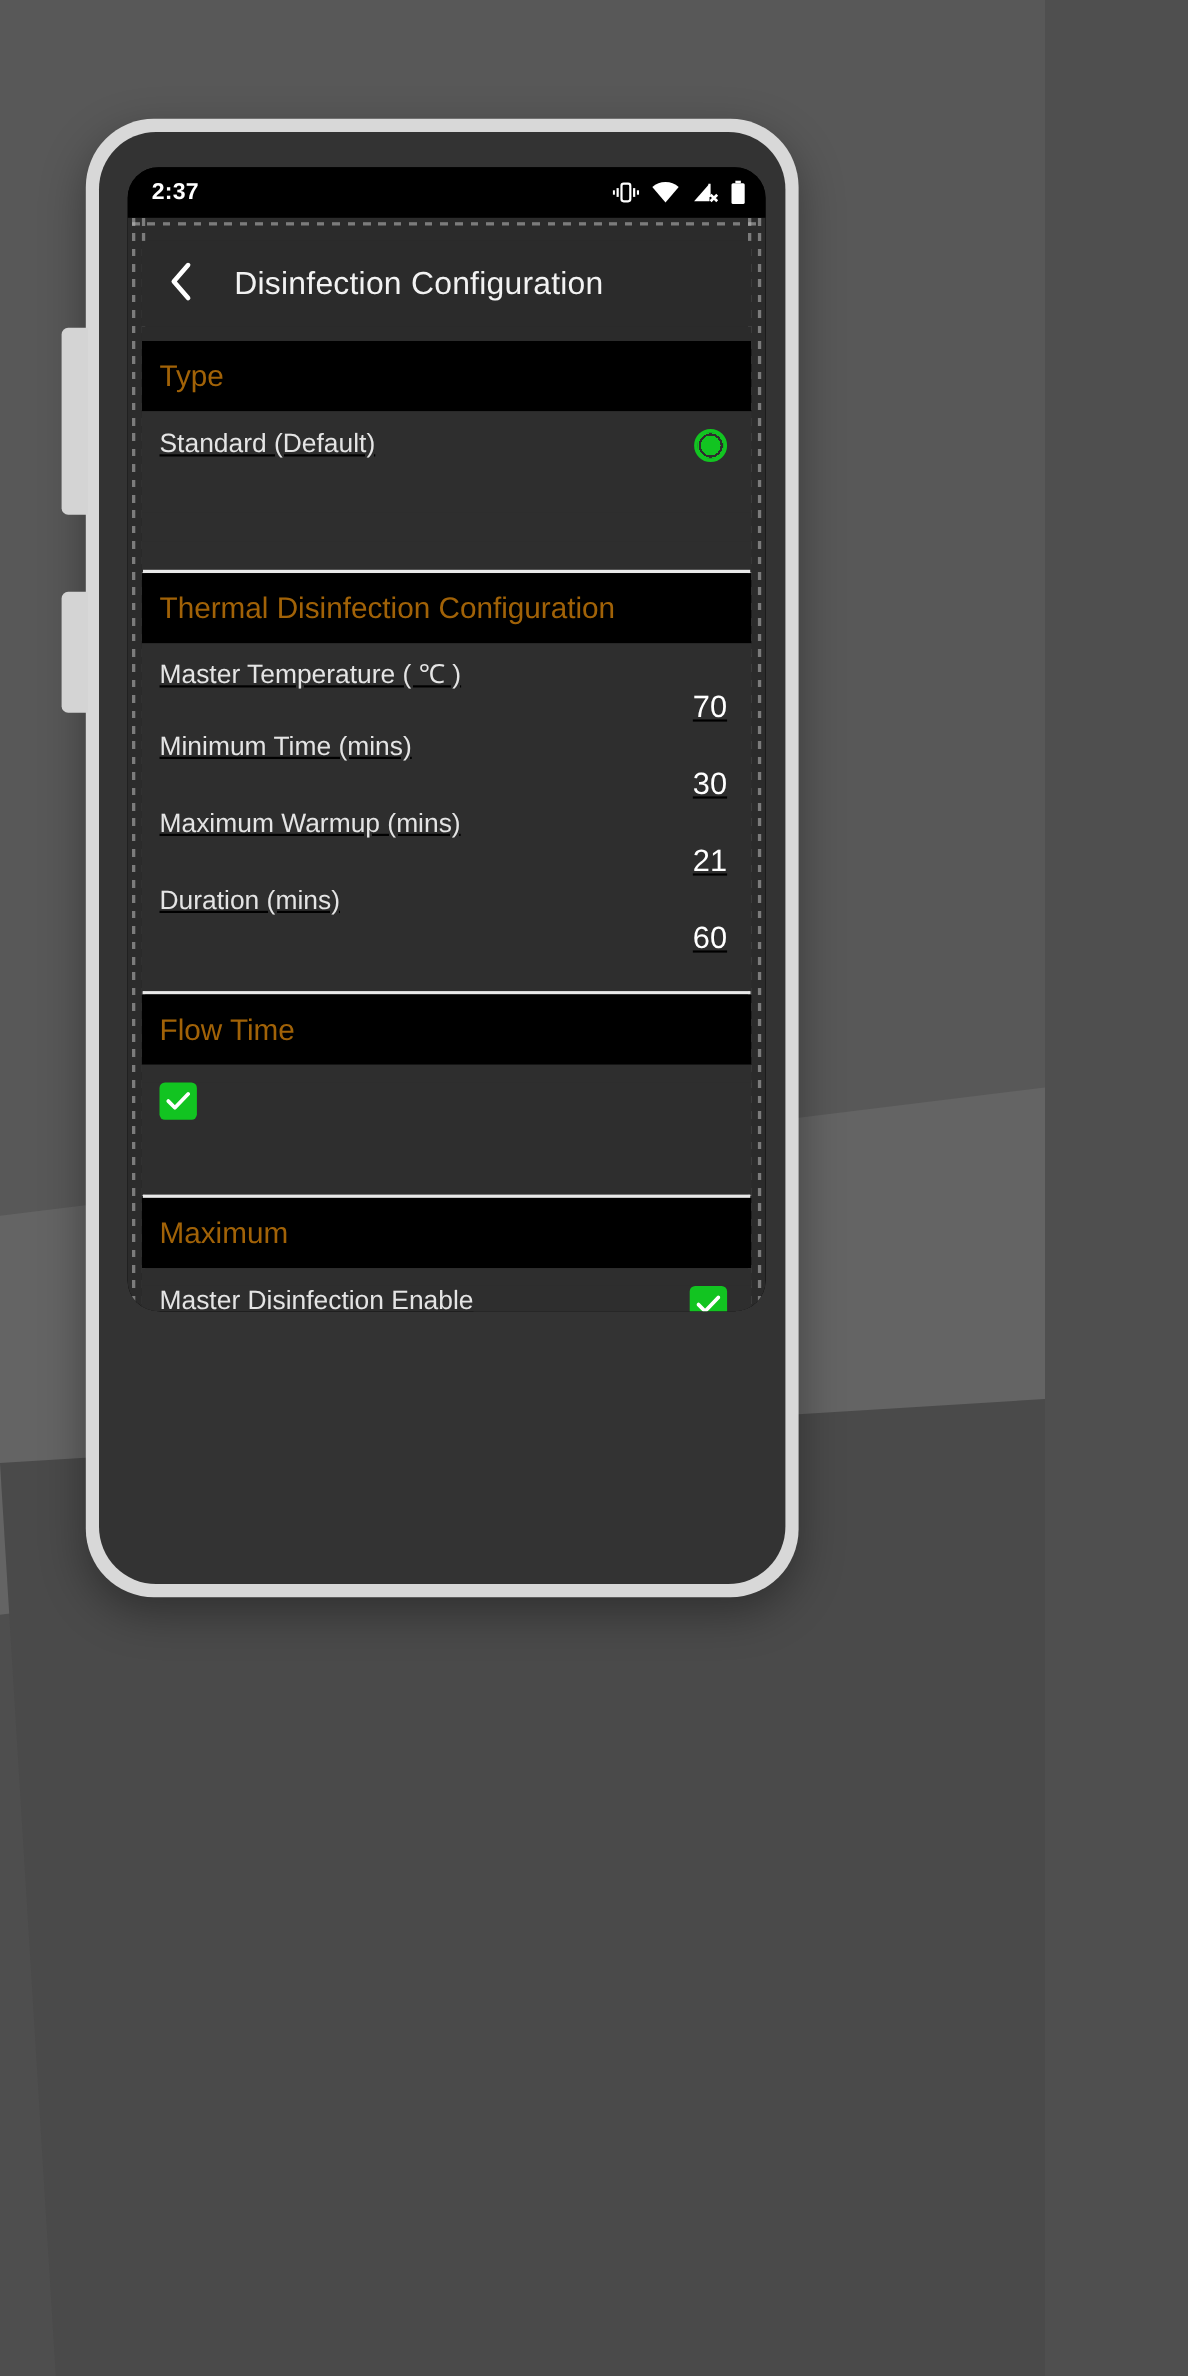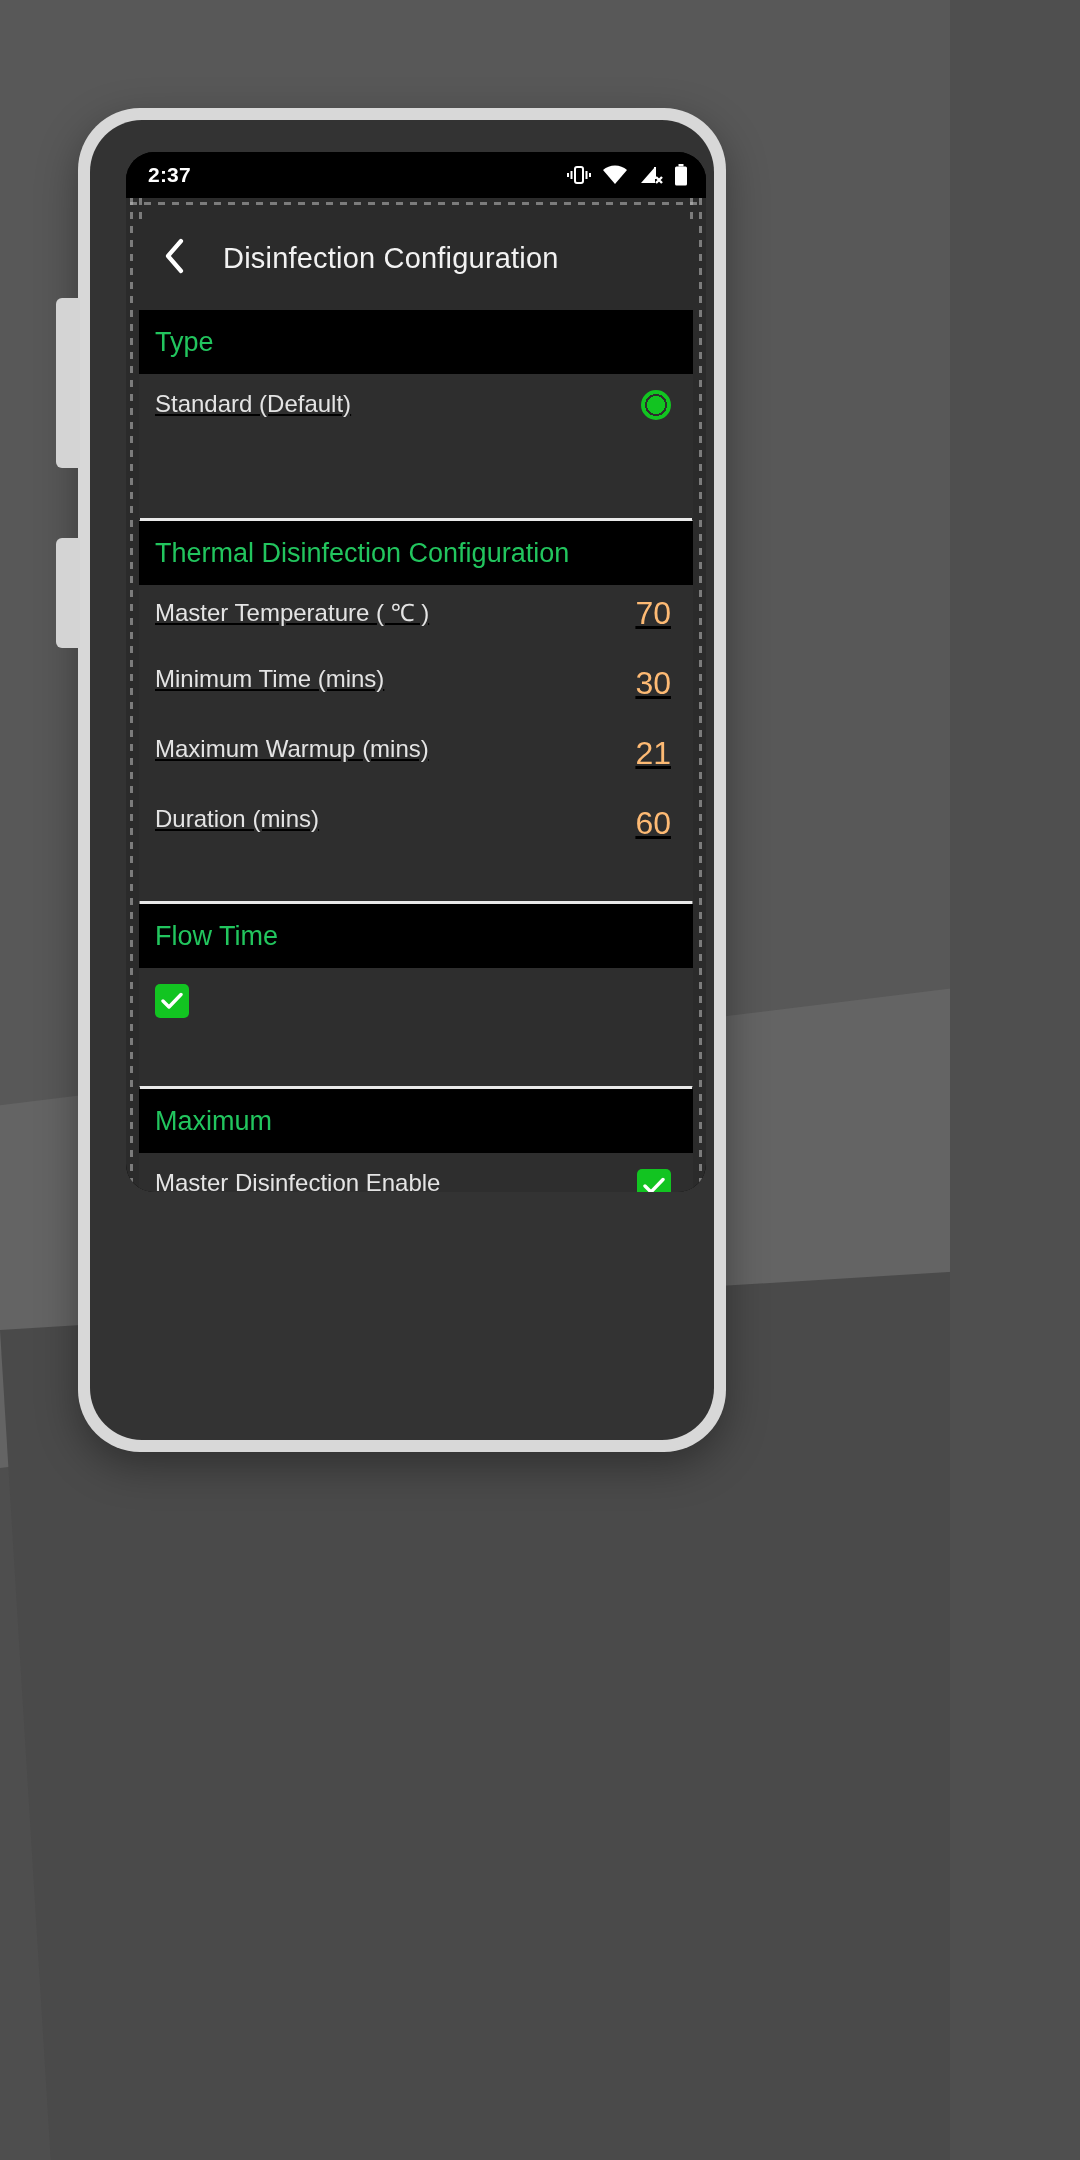--- a/index.html
+++ b/index.html
@@ -74,21 +74,21 @@
     left: -22px;
     width: 24px;
     background: #d4d4d4;
     border-radius: 6px 0 0 6px;
   }
   .side-btn.vol { top: 190px; height: 170px; }
   .side-btn.pow { top: 430px; height: 110px; }
 
   #screen {
     position: absolute;
-    left: 36px; top: 32px;
+    left: 26px; top: 32px;
     width: 580px; height: 1040px;
     background: #000000;
     border-radius: 28px;
     overflow: hidden;
   }
 
   
   #statusbar {
     position: relative;
     height: 46px;
@@ -182,41 +182,42 @@
     margin: 0 1px;
   }
   .section-header {
     background: #000000;
     height: 64px;
     display: flex;
     align-items: center;
     padding-left: 16px;
   }
   .section-header span {
-    color: #22c55e;
+    color: #a16207;
     font-size: 27px;
     font-weight: 400;
   }
   .section-body { background: #2e2e2e; }
 
   .row {
     height: 70px;
     display: flex;
     align-items: flex-start;
     padding: 0 22px 0 16px;
     text-decoration: underline;
   }
   .row-label {
     color: #e4e4e4;
     font-size: 24px;
     flex: 1;
   }
   .row-value {
-    color: #fdba74;
-    font-size: 32px;
+    color: #ffffff;
+    font-size: 28px;
+    margin-top: 32px;
   }
   .row.tall { height: 76px; }
   .spacer-10 { height: 10px; background: #2e2e2e; }
   .spacer-16 { height: 16px; background: #2e2e2e; }
   .spacer-26 { height: 26px; background: #2e2e2e; }
 
   
   .radio {
     width: 30px; height: 30px;
     border-radius: 50%;

